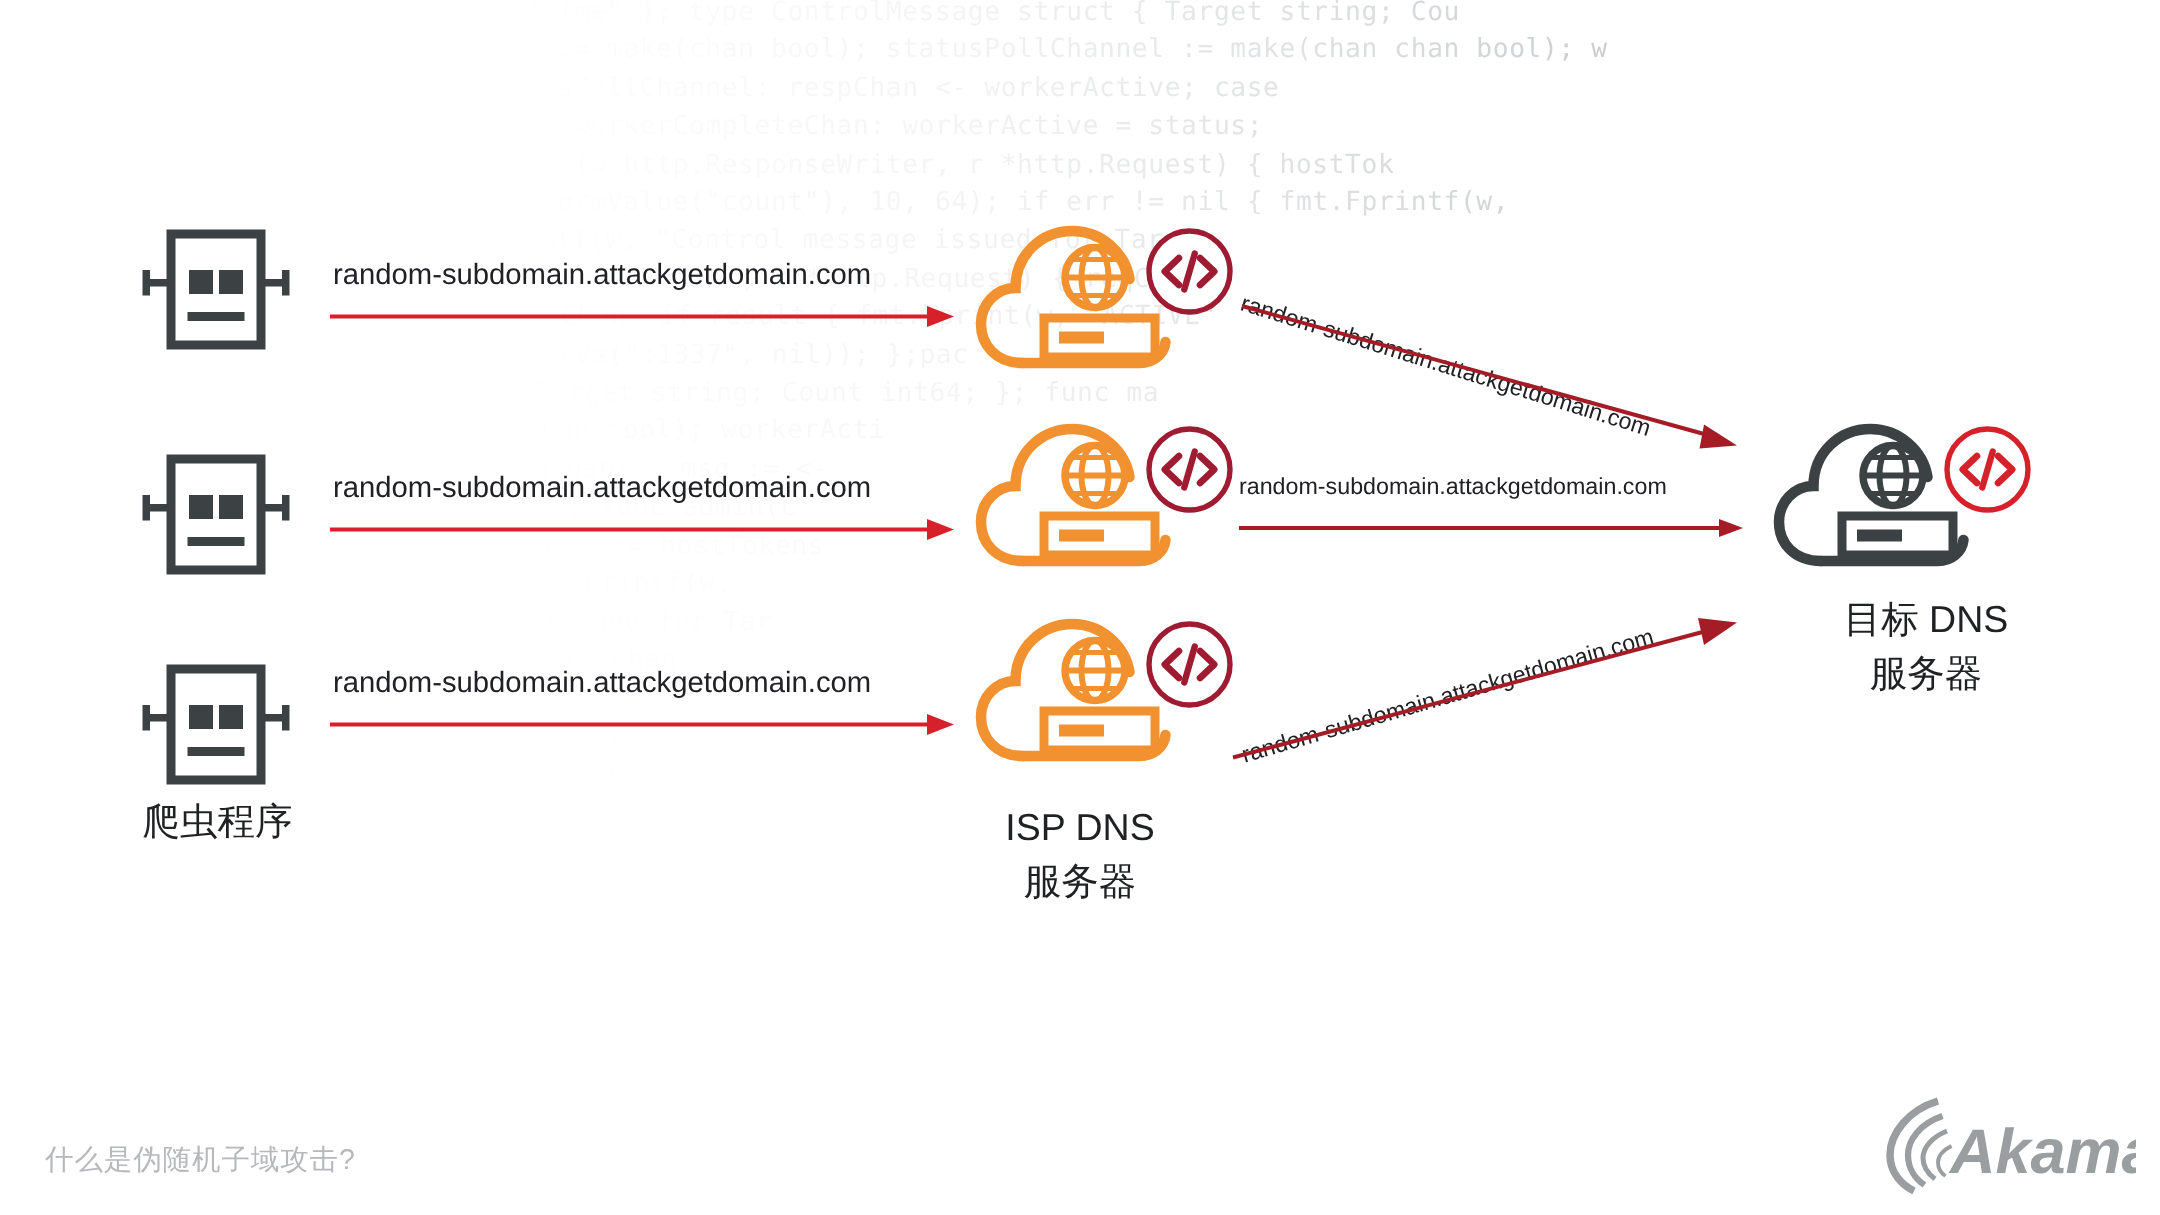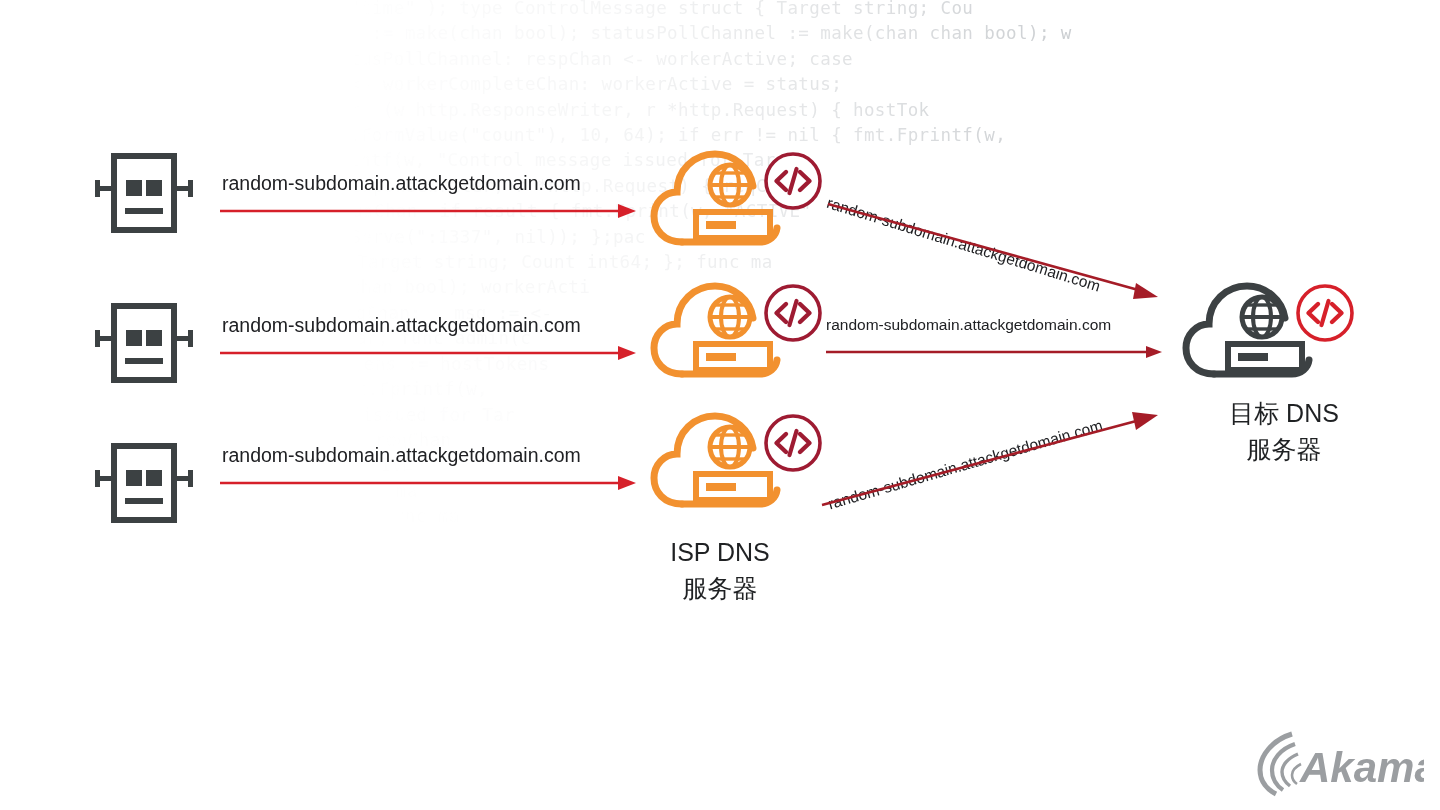--- a/index.html
+++ b/index.html
@@ -127,20 +127,21 @@
       <rect x="34" y="30" width="16" height="16" fill="#3c4143"></rect>
       <rect x="54" y="30" width="16" height="16" fill="#3c4143"></rect>
       <rect x="33" y="58" width="38" height="6" fill="#3c4143"></rect>
       <rect x="6" y="36" width="17" height="5" fill="#3c4143"></rect>
       <rect x="3" y="30" width="5" height="17" fill="#3c4143"></rect>
       <rect x="81" y="36" width="17" height="5" fill="#3c4143"></rect>
       <rect x="96" y="30" width="5" height="17" fill="#3c4143"></rect>
     </svg>
   </div>
 
+  <div class="caption" style="left:50px; top:530px; width:190px;">爬虫程序</div>
 
   <div class="node" style="left:648px; top:146px;">
     <svg class="cloud" viewBox="0 0 150 106">
       <path d="M34 96 C16 96 6 84 6 70 C6 57 16 46 29 46 C29 24 46 8 67 8 C86 8 102 22 105 40" fill="none" stroke="#f2912f" stroke-width="7" stroke-linecap="round"></path>
       <path d="M34 96 L112 96 C121 96 128 90 129 82" fill="none" stroke="#f2912f" stroke-width="7" stroke-linecap="round"></path>
       <circle cx="82" cy="39" r="20" fill="none" stroke="#f2912f" stroke-width="5"></circle>
       <ellipse cx="82" cy="39" rx="9" ry="20" fill="none" stroke="#f2912f" stroke-width="4"></ellipse>
       <line x1="62" y1="39" x2="102" y2="39" stroke="#f2912f" stroke-width="4"></line>
       <line x1="66" y1="27" x2="98" y2="27" stroke="#f2912f" stroke-width="3.4"></line>
       <line x1="66" y1="51" x2="98" y2="51" stroke="#f2912f" stroke-width="3.4"></line>
@@ -262,20 +263,21 @@
   </div>
 
   <div class="arrow-wrap" style="left:820px; top:400px; width:345px; height:110px;">
     <div class="arrow-label" style="left:6px; top:96px; font-size:15.5px; transform:rotate(-16.2deg); transform-origin:0 0;">random-subdomain.attackgetdomain.com</div>
     <svg style="position:absolute; left:0; top:0; width:345px; height:110px;" viewBox="0 0 345 110">
       <line x1="2" y1="105" x2="320" y2="20" stroke="#a51c27" stroke-width="2.6"></line>
       <path d="M312 12 L338 15 L316 30 Z" fill="#a51c27"></path>
     </svg>
   </div>
 
+  <div id="footer-caption">什么是伪随机子域攻击?</div>
 
   <svg id="akamai-logo" viewBox="0 0 176 72">
     <g fill="none" stroke="#9b9ea1">
       <path d="M44 8 C24 14 12 30 12 44 C12 56 20 64 28 68" stroke-width="5"></path>
       <path d="M47 18 C32 23 24 34 24 44 C24 53 29 60 35 64" stroke-width="4.2"></path>
       <path d="M50 28 C40 32 34 39 34 46 C34 52 38 57 42 60" stroke-width="3.4"></path>
       <path d="M53 38 C47 41 44 45 44 49 C44 53 46 56 49 58" stroke-width="2.6"></path>
     </g>
     <text x="52" y="56" font-family="'Liberation Sans', sans-serif" font-size="42" font-style="italic" font-weight="bold" fill="#9b9ea1">Akamai</text>
   </svg>

